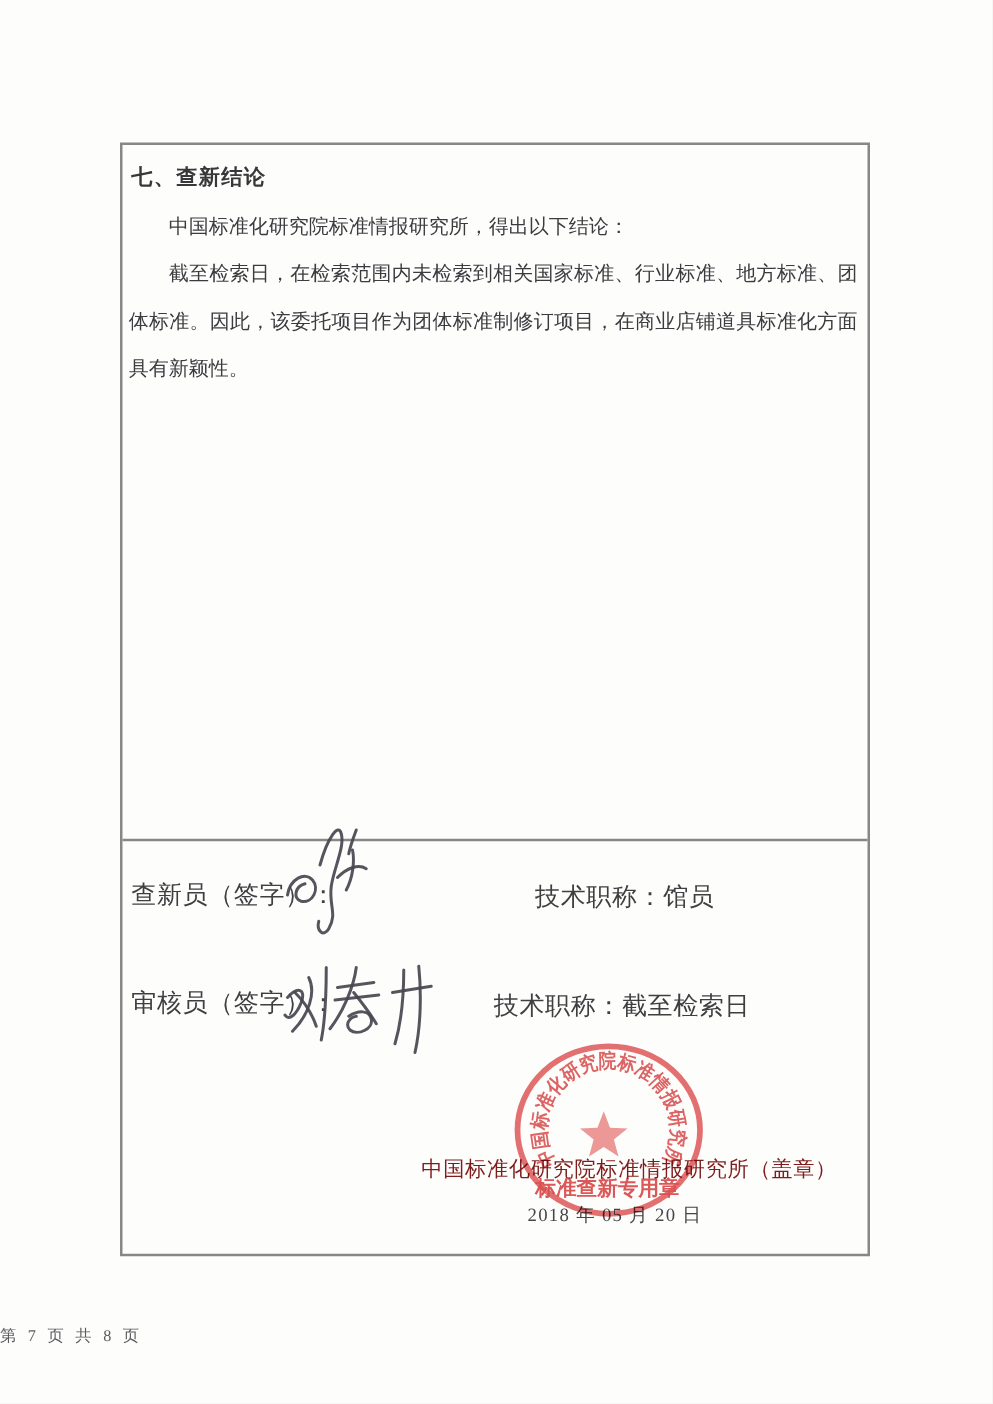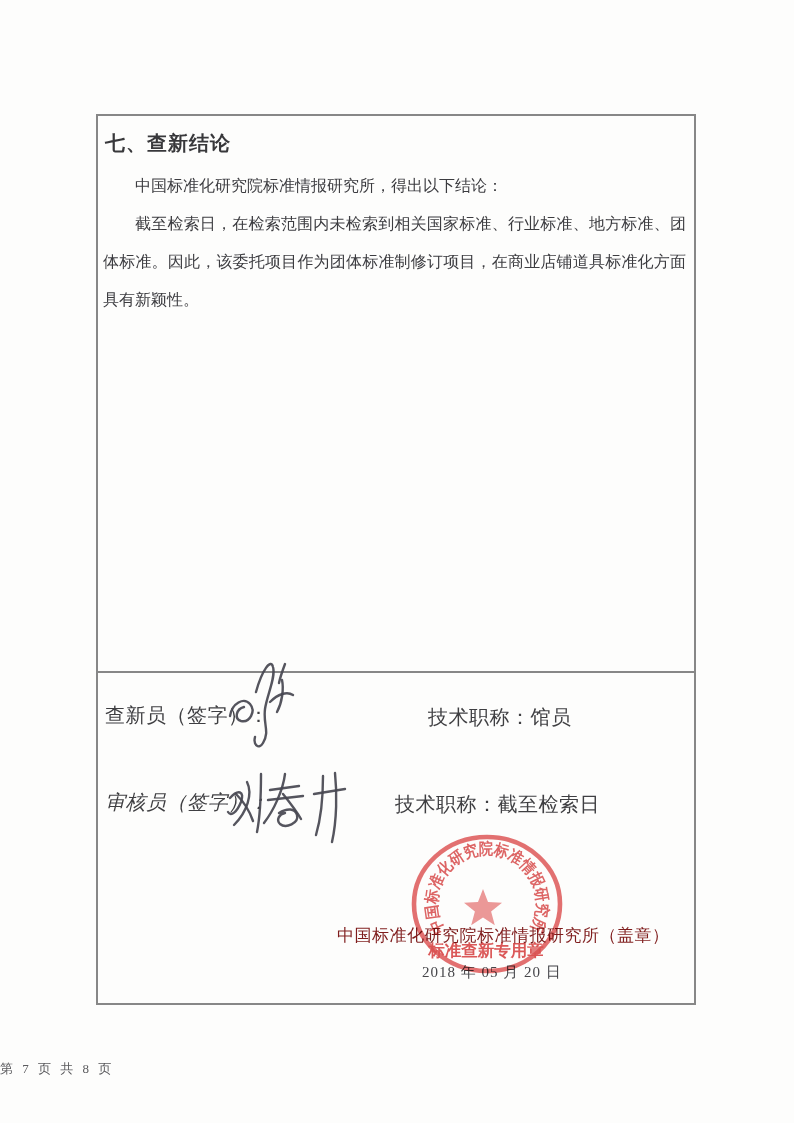--- a/index.html
+++ b/index.html
@@ -22,21 +22,21 @@
     background:transparent;
   }
   .section-conclusion {
     position:absolute; top:0; left:0; right:0; height:557px;
     border-bottom:2px solid #878787;
     box-sizing:border-box;
     padding:10px 8px 0 5px;
   }
   .conclusion-heading {
     margin:0; padding:4px 0 0 2px;
-    font-size:20px; font-weight:bold;
+    font-size:17px; font-weight:bold;
     letter-spacing:1px; color:#38383b;
   }
   .conclusion-para {
     margin:10px 0 0 0;
     font-size:16px; line-height:38px;
     text-align:justify; text-indent:2em;
     letter-spacing:0; color:#3c3c40;
   }
   .conclusion-para + .conclusion-para { margin-top:0; }
   .section-signature {
@@ -78,21 +78,21 @@
       <span class="sig-label" style="left:314px; top:29px;margin-left:16px;">技术职称：馆员</span>
 
       <svg class="sig-script" style="left:124px; top:-25px;" width="84" height="104" viewBox="0 0 84 104">
         <path d="M8,66 C10,53 22,47 28,54 C34,61 28,73 19,71 C12,69 14,59 22,57"></path>
         <path d="M34,42 C40,20 49,8 51,17 C54,27 45,45 43,59 C41,75 48,81 41,93 C37,100 31,95 33,87"></path>
         <path d="M48,52 C56,44 65,41 71,45"></path>
         <path d="M60,30 C62,39 60,53 55,62"></path>
         <path d="M63,14 C60,22 58,28 57,33"></path>
       </svg>
 
-      <span class="sig-label" style="left:7px; top:114px;font-style:italic;">审核员（签字）：</span>
+      <span class="sig-label" style="left:7px; top:114px;">审核员（签字）：</span>
       <span class="sig-label" style="left:297px; top:116px;">技术职称：截至检索日</span>
 
       <svg class="sig-script" style="left:124px; top:85px;" width="134" height="94" viewBox="0 0 134 94">
         <path d="M8,38 C16,29 23,31 19,42 C15,52 9,57 6,52"></path>
         <path d="M25,22 C31,34 25,52 12,65"></path>
         <path d="M14,34 C22,42 28,52 31,61"></path>
         <path d="M39,14 C39,34 38,57 35,72"></path>
         <path d="M48,30 L77,26"></path>
         <path d="M46,40 L81,36"></path>
         <path d="M63,14 C61,30 52,50 42,63"></path>

